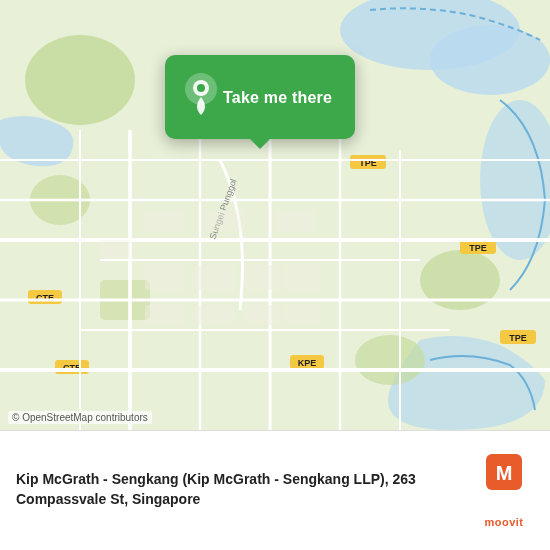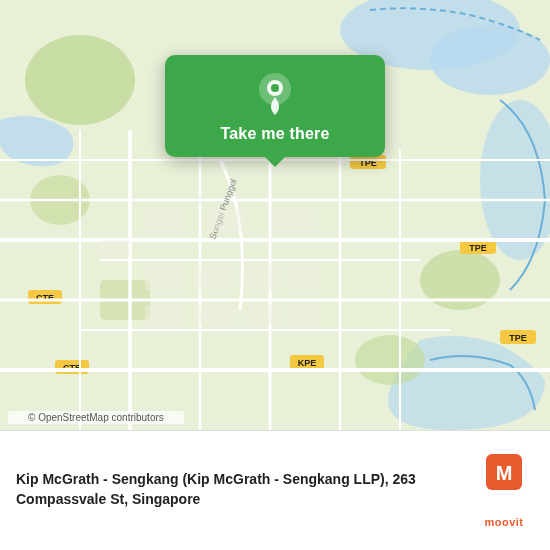--- a/index.html
+++ b/index.html
@@ -33,25 +33,25 @@
       position: absolute;
       top: 0; left: 0;
       width: 100%; height: 100%;
     }
 
     
     #popup-card {
       position: absolute;
       top: 55px;
       left: 165px;
-      width: 220px;
+      width: 190px;
       background: #3da84a;
       border-radius: 10px;
       display: flex;
-      flex-direction: column;
+      flex-direction: row;
       align-items: center;
       padding: 16px 14px 14px 14px;
       box-shadow: 0 4px 16px rgba(0,0,0,0.3);
       cursor: pointer;
     }
 
     #popup-pin {
       width: 44px;
       height: 44px;
       margin-bottom: 10px;
@@ -79,21 +79,21 @@
     }
 
     
     #attribution {
       position: absolute;
       bottom: 6px;
       left: 8px;
       font-size: 10px;
       color: #555;
       background: rgba(255,255,255,0.7);
-      padding: 1px 20px;
+      padding: 1px 4px;
       border-radius: 2px;
     }
 
     
     #info-bar {
       width: 550px;
       height: 120px;
       background: #fff;
       border-top: 1px solid #ddd;
       display: flex;

